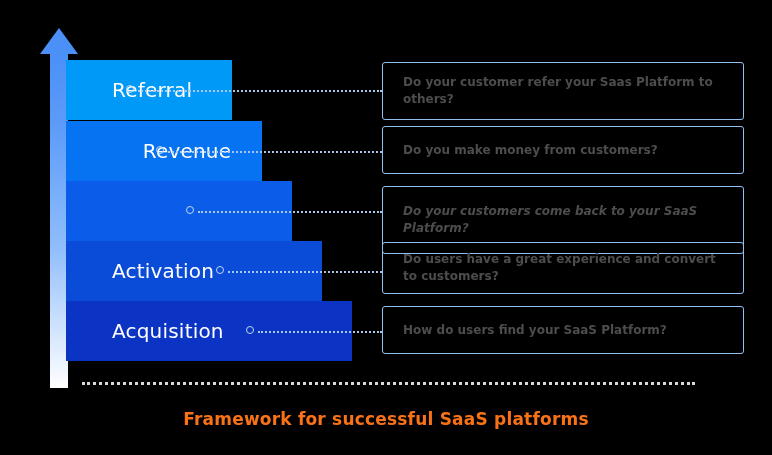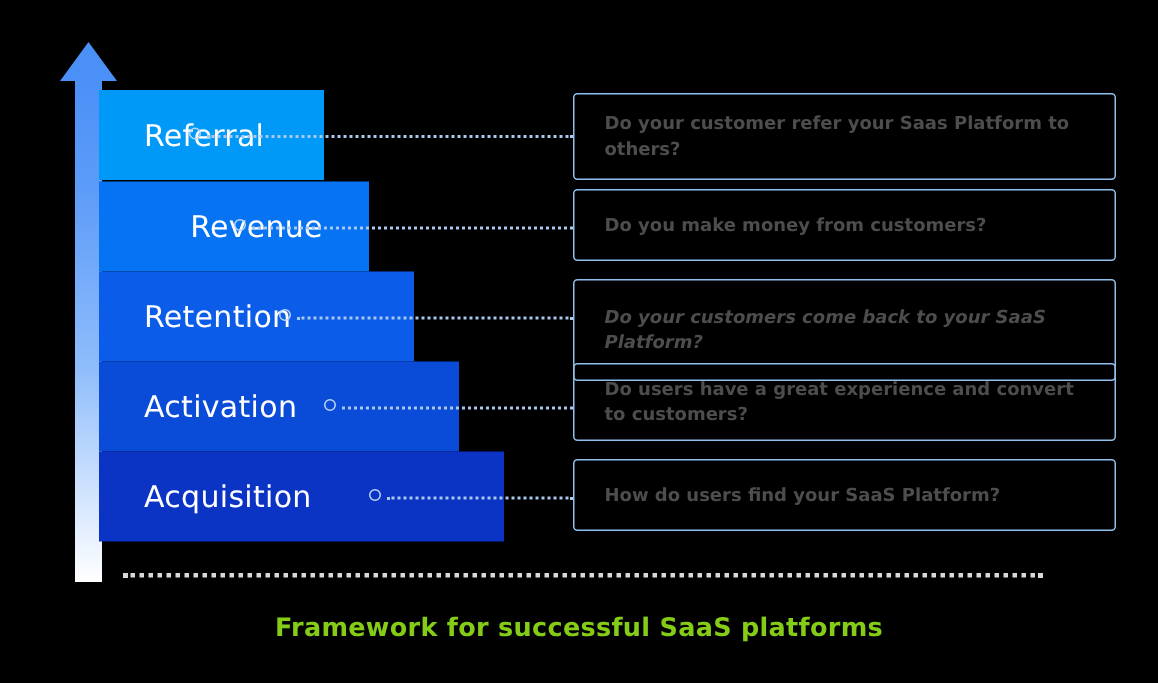--- a/index.html
+++ b/index.html
@@ -8,37 +8,37 @@
 
   
   .arrow-wrap{position:absolute;left:40px;top:28px;width:40px;height:360px;}
   .arrow-stem{position:absolute;left:10px;top:22px;width:18px;height:338px;
     background:linear-gradient(to bottom,#4a90f7 0%,#5c9bf8 22%,#8fbdfb 58%,#cfe3fe 82%,#ffffff 100%);}
   .arrow-head{position:absolute;left:0;top:0;width:0;height:0;
     border-left:19px solid transparent;border-right:19px solid transparent;
     border-bottom:26px solid #4a90f7;}
 
   
-  .step{position:absolute;left:66px;height:60px;display:flex;align-items:center;}
+  .step{position:absolute;left:66px;height:60px;display:flex;align-items:center;padding-left:16px;}
   .step-label{color:#ffffff;font-size:20px;letter-spacing:.2px;margin-left:30px;white-space:nowrap;}
   .node{position:absolute;top:50%;margin-top:-5px;width:8px;height:8px;border-radius:50%;
     border:1.5px solid #bcd7f5;box-sizing:border-box;background:transparent;}
   .conn{position:absolute;top:50%;height:0;border-top:2px dotted #a8c8ec;}
 
   
   .qbox{position:absolute;left:382px;width:362px;box-sizing:border-box;
     border:1.4px solid #8fc0ee;border-radius:3px;background:transparent;
     display:flex;align-items:center;padding:0 20px;}
   .qtext{color:#4d4d4d;font-size:12px;line-height:17px;font-weight:bold;}
 
   
   .baseline{position:absolute;left:82px;top:382px;width:613px;height:0;
     border-top:3px dotted #d9d9d9;}
   .caption{position:absolute;left:0;top:409px;width:772px;text-align:center;
-    color:#84cc16;font-size:17px;font-weight:bold;letter-spacing:.2px;}
+    color:#f97316;font-size:17px;font-weight:bold;letter-spacing:.2px;}
 </style>
 </head>
 <body>
 
 <div id="stage">
 
   <div class="arrow-wrap">
     <div class="arrow-head"></div>
     <div class="arrow-stem"></div>
   </div>
@@ -48,21 +48,20 @@
         <span class="step-label">Referral</span>
         <span class="node" style="left: 60px;"></span>
       </div>
       <div class="conn" style="position: absolute; left: 138px; top: 90px; width: 244px; margin-top: 0px;"></div>
       <div class="step" style="top: 121px; width: 180px; background: rgb(6, 115, 242); justify-content: center;">
         <span class="step-label">Revenue</span>
         <span class="node" style="left: 90px;"></span>
       </div>
       <div class="conn" style="position: absolute; left: 168px; top: 151px; width: 214px; margin-top: 0px;"></div>
       <div class="step" style="top: 181px; width: 210px; background: rgb(11, 92, 232);">
-        <span class="step-label">Retention</span>
         <span class="node" style="left: 120px;"></span>
       </div>
       <div class="conn" style="position: absolute; left: 198px; top: 211px; width: 184px; margin-top: 0px;"></div>
       <div class="step" style="top: 241px; width: 240px; background: rgb(10, 75, 216);">
         <span class="step-label">Activation</span>
         <span class="node" style="left: 150px;"></span>
       </div>
       <div class="conn" style="position: absolute; left: 228px; top: 271px; width: 154px; margin-top: 0px;"></div>
       <div class="step" style="top: 301px; width: 270px; background: rgb(11, 51, 196);">
         <span class="step-label">Acquisition</span>

